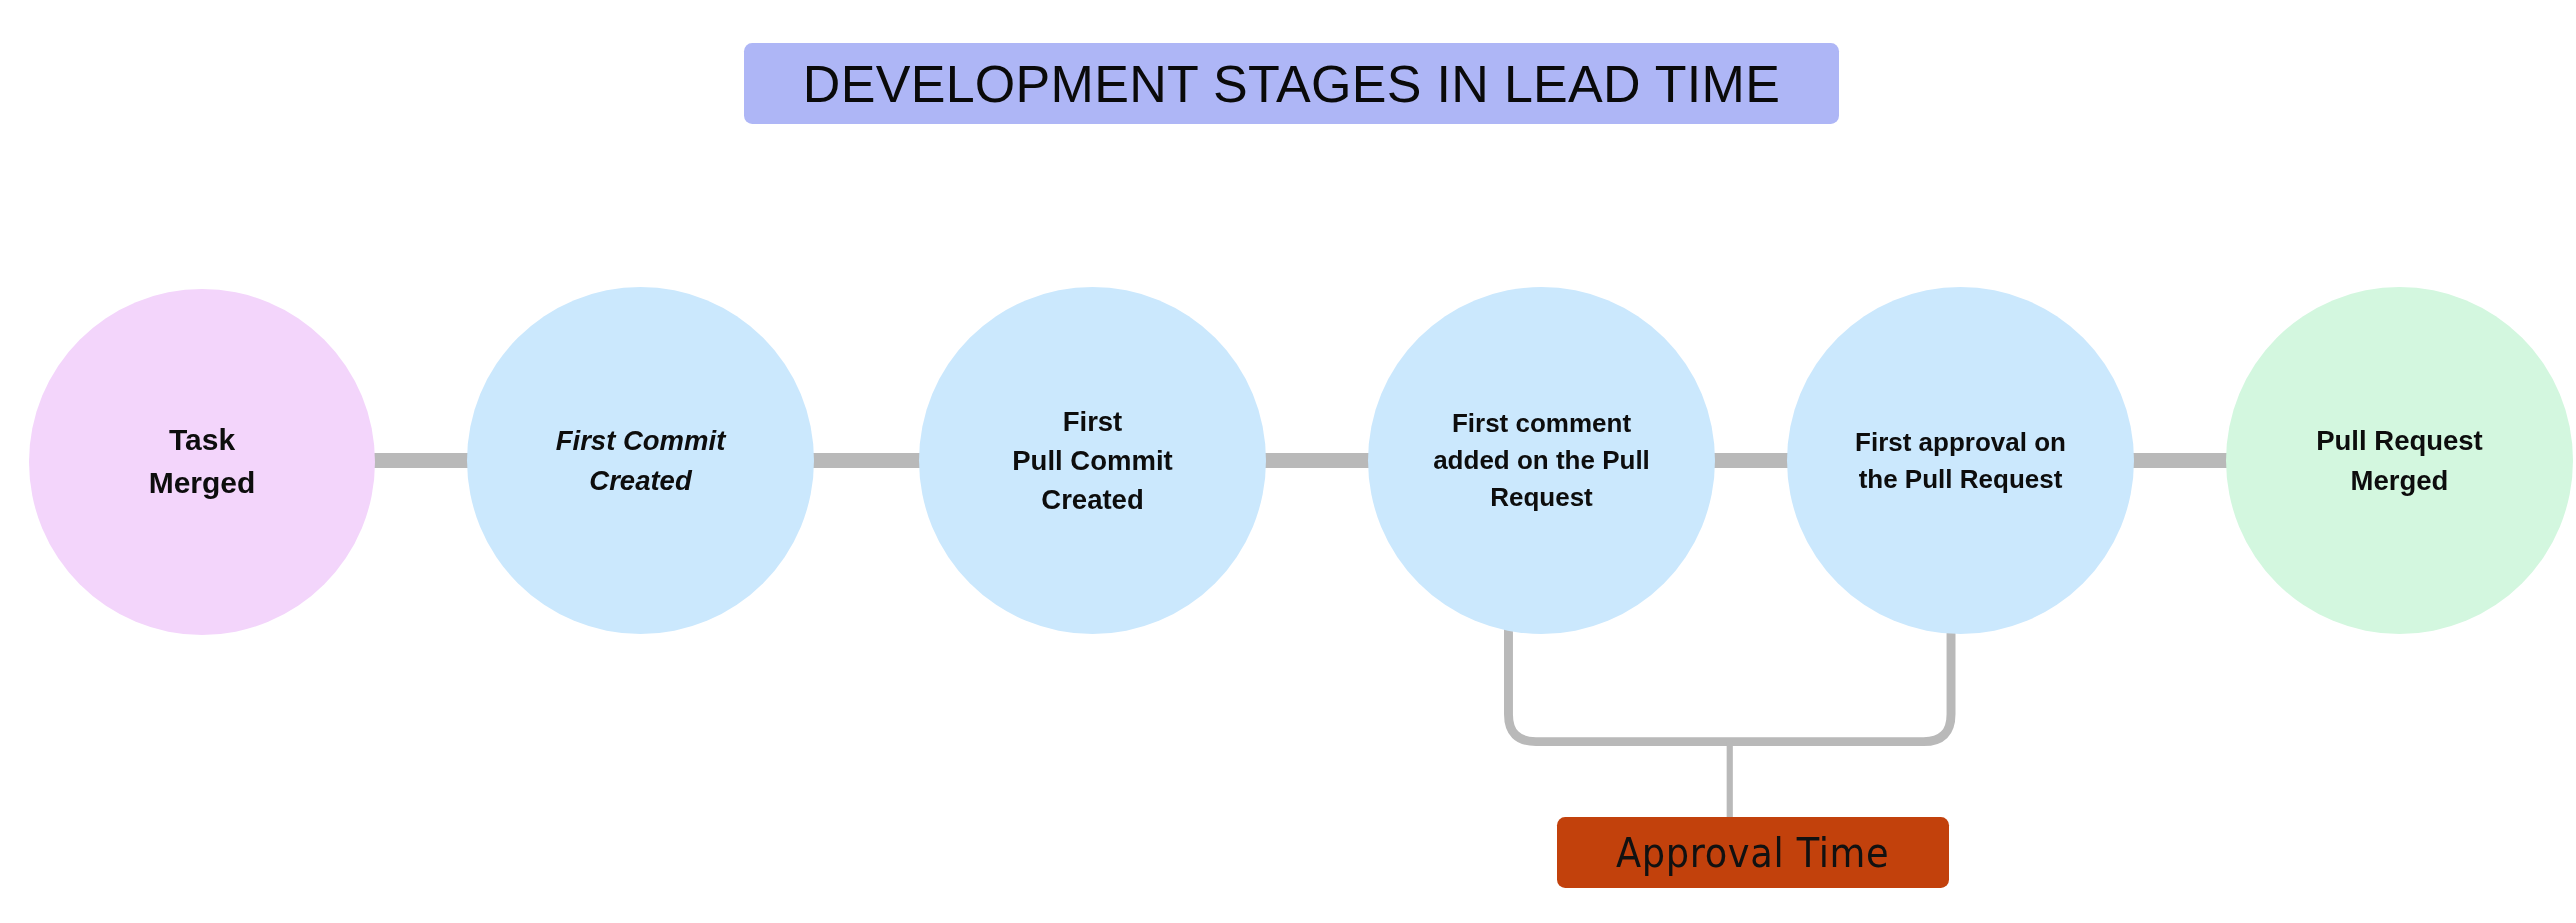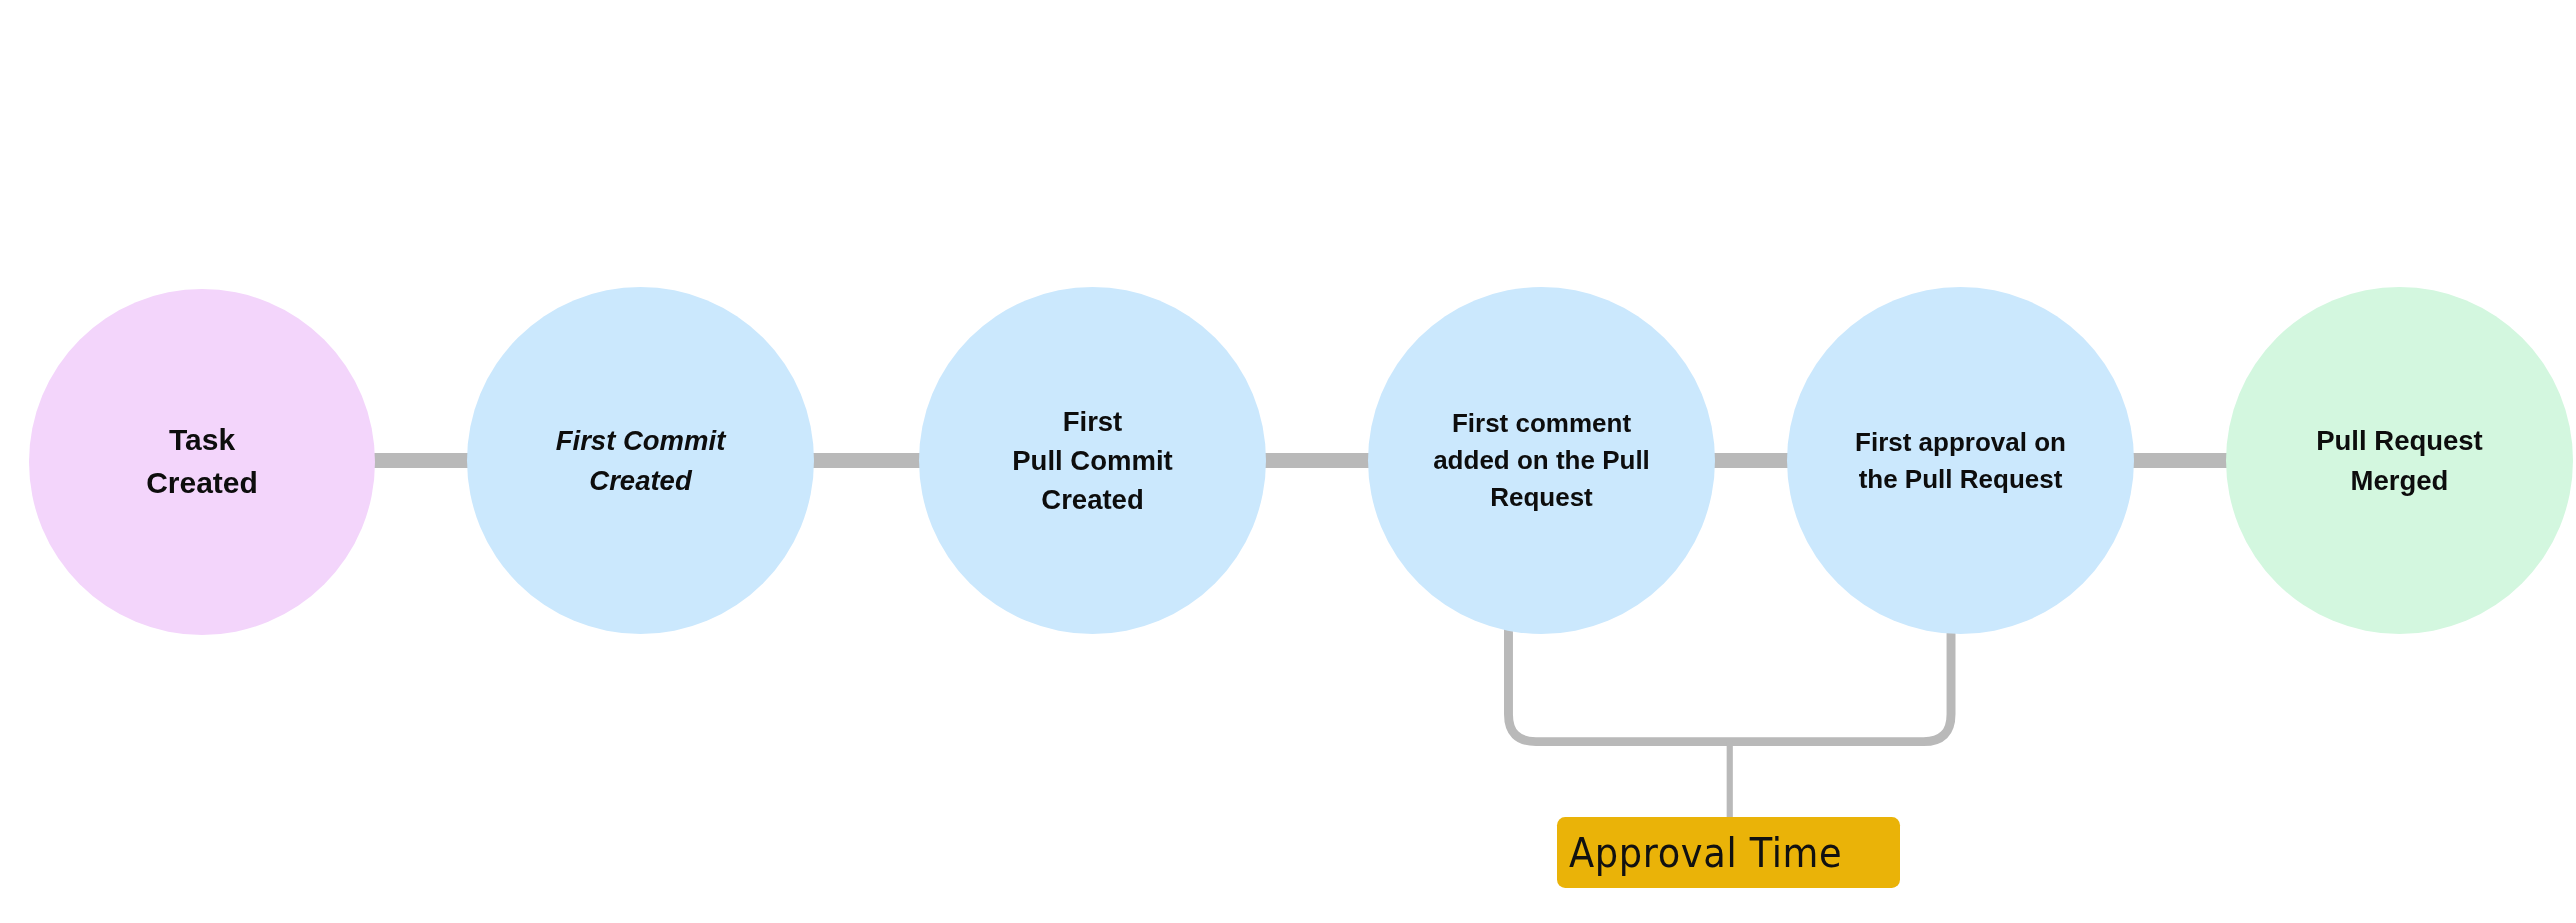--- a/index.html
+++ b/index.html
@@ -77,53 +77,57 @@
     height: 220px;
     z-index: 2;
     overflow: visible;
   }
 
   
   .approval-box {
     position: absolute;
     left: 1557px;
     top: 817px;
-    width: 343px;
+    width: 392px;
     height: 71px;
-    background: #eab308;
+    background: #c2410c;
     border-radius: 8.2px;
     display: flex;
     align-items: center;
+    justify-content: center;
     z-index: 4;
   }
   .approval-text {
     font-family: "DejaVu Sans", sans-serif;
     font-size: 40px;
     font-weight: 400;
     color: #111111;
     letter-spacing: 0.7px;
     white-space: nowrap;
     transform: scaleX(0.92);
   }
 </style>
 </head>
 <body>
 
 <div id="canvas">
 
+  <div class="title-banner">
+    <span class="title-text">DEVELOPMENT STAGES IN LEAD TIME</span>
+  </div>
 
   <div class="connector" style="left:361px;  width:124px;"></div>
   <div class="connector" style="left:802px; width:129px;"></div>
   <div class="connector" style="left:1253px; width:128px;"></div>
   <div class="connector" style="left:1702px; width:98px;"></div>
   <div class="connector" style="left:2119px; width:118px;"></div>
 
   <div class="stage" style="left:29px; top:289px; width:346px; height:346px; background:#f3d5fb;">
     <span class="stage-label" style="font-size:30px;">Task
-Created</span>
+Merged</span>
   </div>
 
   <div class="stage" style="left:467px; top:287px; width:347px; height:347px; background:#cbe8fd;font-style:italic;">
     <span class="stage-label" style="font-size:27.5px;">First Commit
 Created</span>
   </div>
 
   <div class="stage" style="left:919px; top:287px; width:347px; height:347px; background:#cbe8fd;">
     <span class="stage-label" style="font-size:27.5px;">First
 Pull Commit

